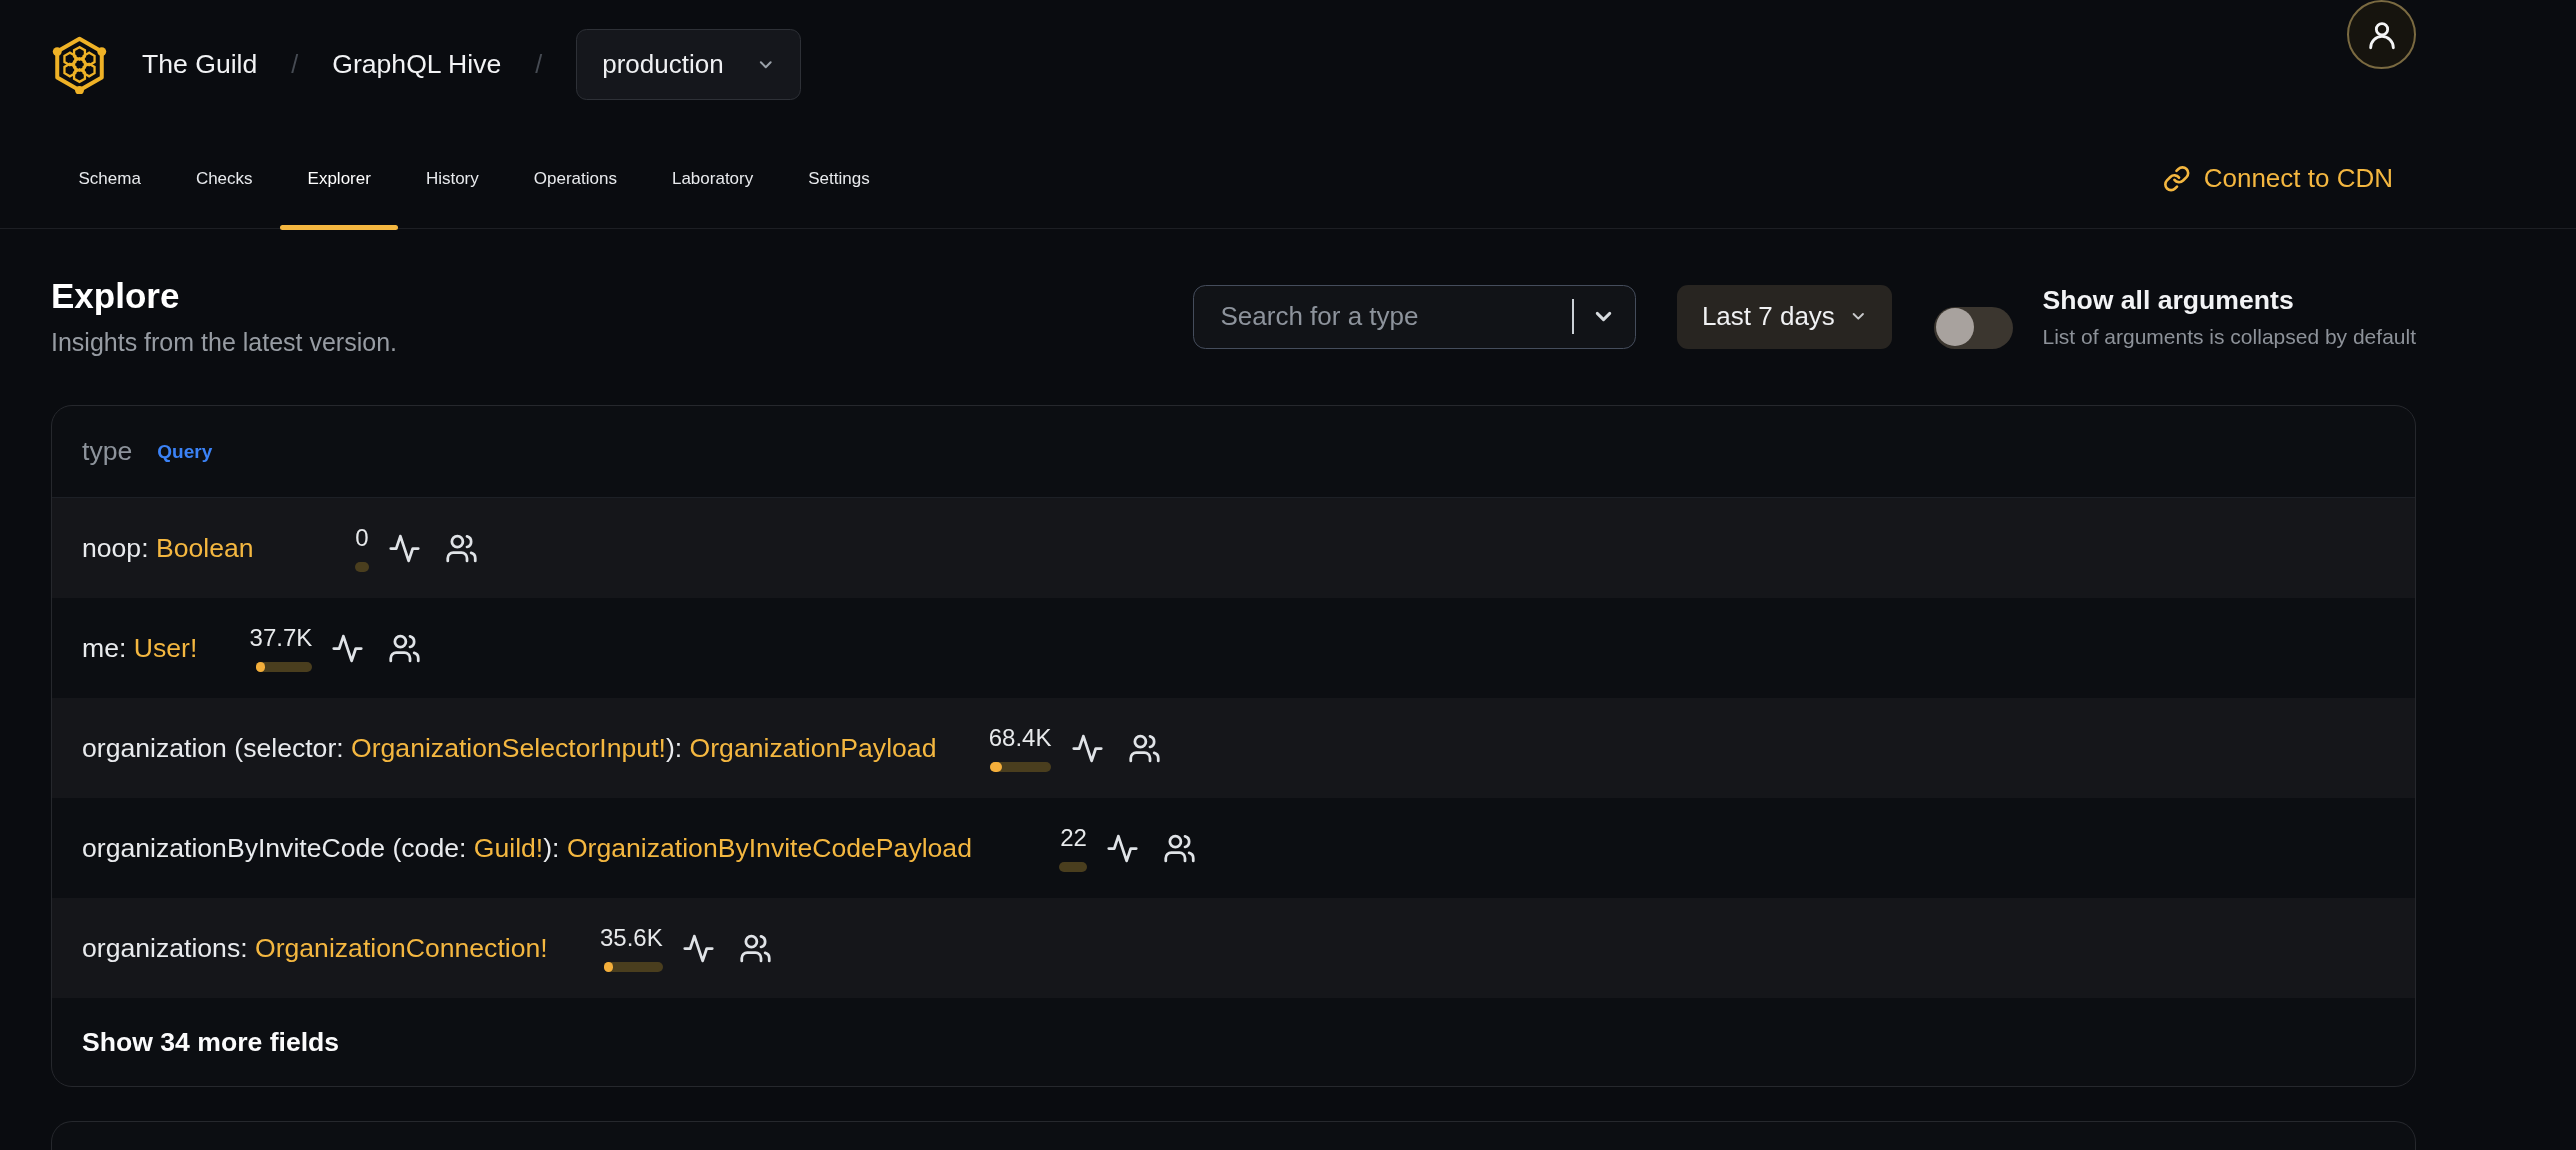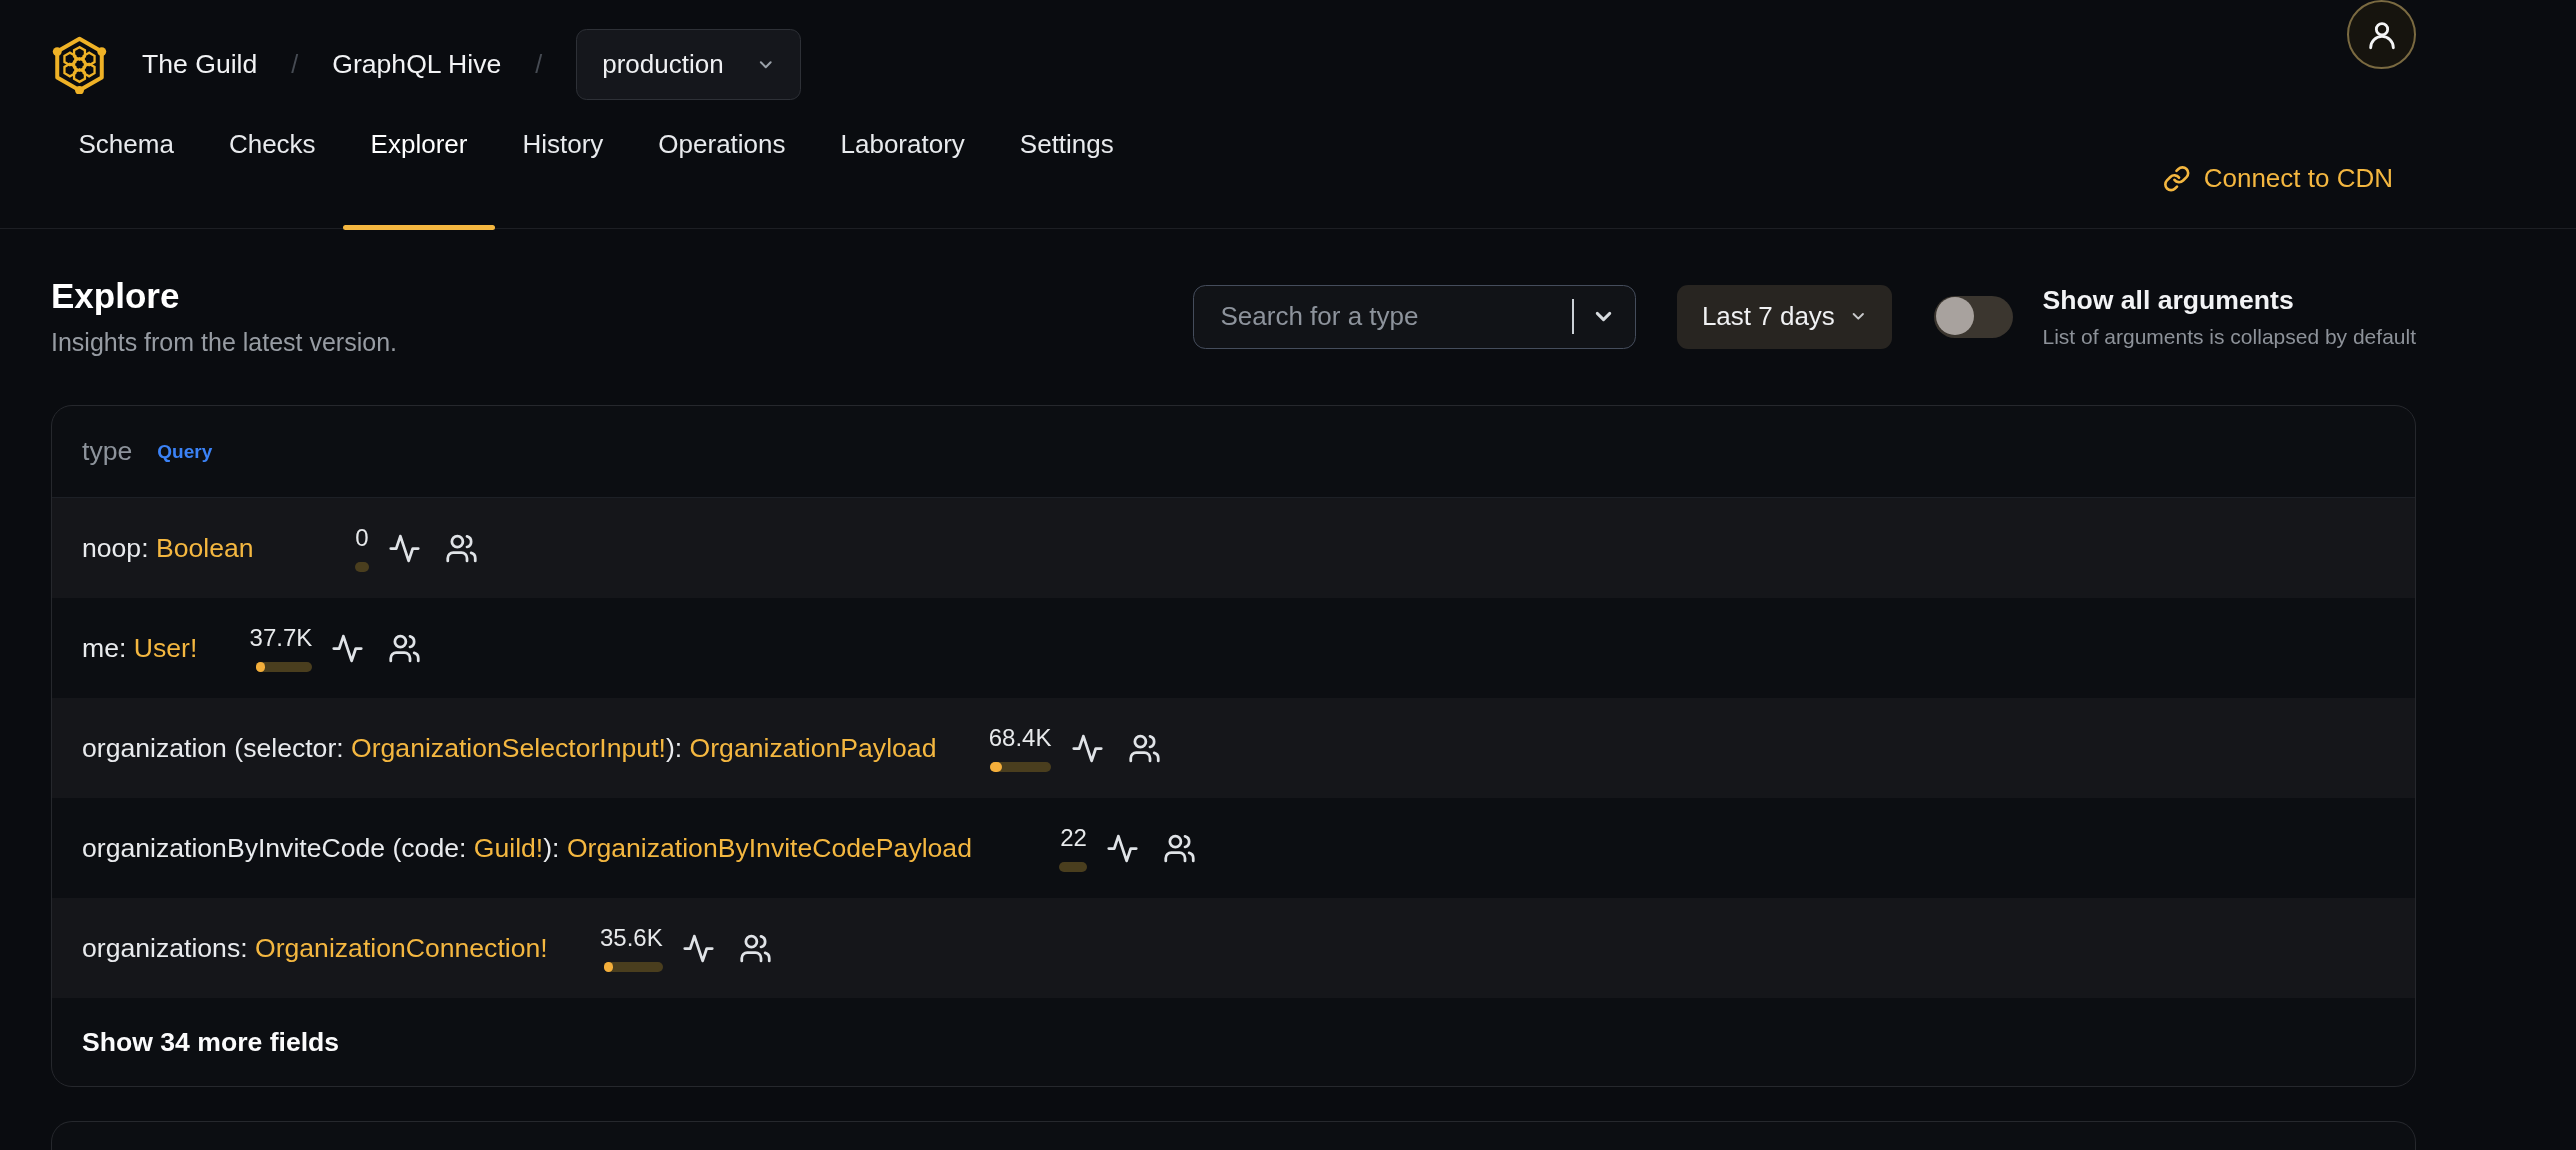--- a/index.html
+++ b/index.html
@@ -19,35 +19,35 @@
   .crumb-sep{font-size:25px;color:#464b53}
   .target-btn{display:flex;align-items:center;gap:32px;background:#15171c;border:1.8px solid #2e3137;
     border-radius:10.6px;height:71px;padding:0 25px;font-size:26px;color:#eff0f2;cursor:pointer}
   .avatar-btn{margin-left:auto;width:69px;height:69px;border-radius:50%;background:#16140e;
     border:2.7px solid #7a6a41;display:flex;align-items:center;justify-content:center;cursor:pointer}
 
   
   .nav{height:100px;display:flex;align-items:center;border-bottom:1.8px solid #1d1f24;
     padding:0 183px 0 51px}
   .tabs{display:flex;height:100%}
-  .tab{position:relative;height:100%;display:flex;padding:0 27.5px;
-    font-size:26px;font-weight:500;color:#e8eaed;cursor:pointer}
+  .tab{position:relative;height:100%;display:flex;align-items:center;padding:0 27.5px;
+    font-size:17px;font-weight:500;color:#e8eaed;cursor:pointer}
   .tab.active{color:#ffffff}
   .tab-underline{display:none;position:absolute;left:0;right:0;bottom:-1.8px;height:5.3px;
     background:var(--accent);border-radius:2.7px}
   .tab.active .tab-underline{display:block}
   .cdn-link{margin-left:auto;display:flex;align-items:center;gap:13.3px;color:var(--accent);
     font-size:26px;font-weight:500;cursor:pointer}
 
   
   .main{margin:0 160px 0 51px}
   .section-head{margin-top:47px;display:flex;align-items:center;justify-content:space-between}
   .page-title{font-size:35px;font-weight:700;color:#fff}
   .page-sub{margin-top:12.4px;font-size:25px;color:var(--muted)}
-  .controls{display:flex;align-items:center}
+  .controls{display:flex;align-items:flex-end}
   .search-combo{position:relative;width:443px;height:64px;margin-right:41px}
   .search-input{width:100%;height:100%;background:rgba(255,255,255,0.03);border:1.8px solid #454d5c;
     border-radius:12.4px;color:#e7e9ec;font-size:26px;font-family:inherit;padding:0 106px 0 26.6px;outline:none}
   .search-input::placeholder{color:#8d939c}
   .search-right{position:absolute;right:0;top:0;height:100%;display:flex;align-items:center;gap:17.7px;padding-right:19.5px}
   .search-divider{width:1.8px;height:35px;background:#cbd0d6}
   .period-btn{display:flex;align-items:center;gap:14px;height:64px;padding:0 25px;background:#282521;
     border:none;border-radius:11px;color:#f0f1f3;font-size:26px;font-weight:500;cursor:pointer;margin-right:42px}
   .toggle{width:79px;height:42px;border-radius:23px;background:#3b362f;position:relative;cursor:pointer;flex:none;margin-right:29px}
   .toggle-knob{position:absolute;left:1.8px;top:1.8px;width:38px;height:38px;border-radius:50%;background:#a8a29e}

